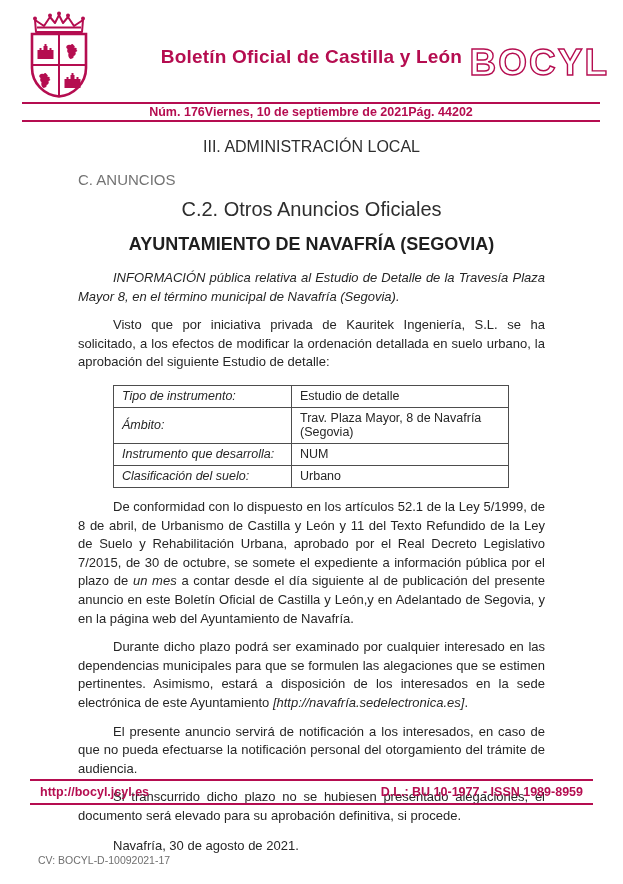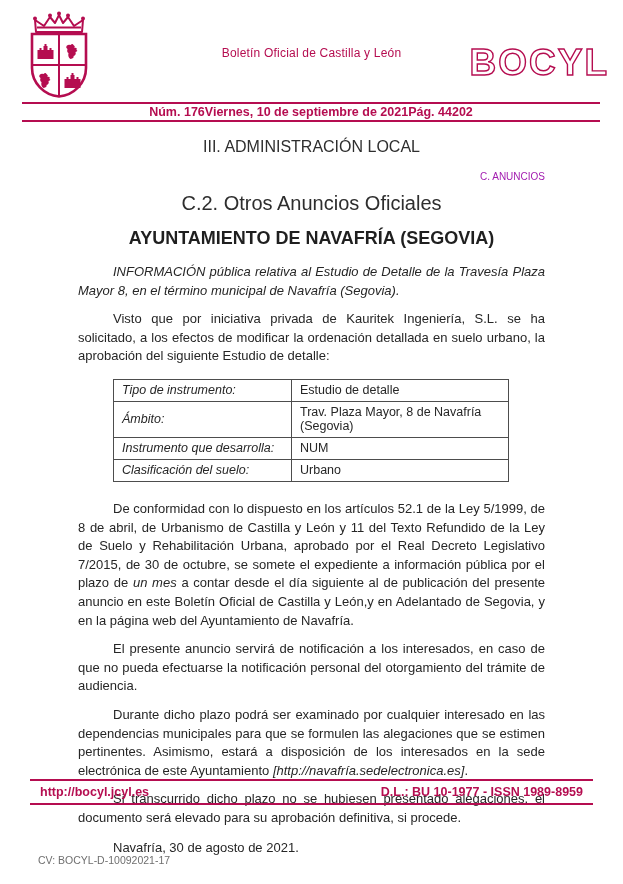--- a/index.html
+++ b/index.html
@@ -6,51 +6,51 @@
   * { box-sizing:border-box; margin:0; padding:0; }
   html,body { background:#fff; }
   .page {
     position:relative; width:623px; height:884px; background:#fff;
     font-family:"Liberation Sans", sans-serif; color:var(--ink); overflow:hidden;
   }
   
   .coat { position:absolute; left:20px; top:11px; }
   .masthead-title {
     position:absolute; left:0; right:0; top:46px; text-align:center;
-    font-size:12px; font-weight:400; color:var(--accent); letter-spacing:.2px;
+    font-size:19px; font-weight:700; color:var(--accent); letter-spacing:.2px;
   }
   .bocyl {
     position:absolute; right:14px; top:42px;
     font-size:37px; font-weight:700; letter-spacing:2px; color:var(--accent);
   }
   @supports (-webkit-text-stroke: 1px red) {
     .bocyl { color:#fff; -webkit-text-stroke:1.4px var(--accent); }
   }
   .issue-bar {
     position:absolute; top:102px; left:22px; right:23px; height:20px;
     border-top:2px solid var(--accent); border-bottom:2px solid var(--accent);
     display:flex; justify-content:center; align-items:center;
     padding:8px 14px; font-size:12.5px; font-weight:700; color:var(--accent);
   }
   
   .content { position:absolute; top:130px; left:78px; right:78px; }
   .h-section { margin-top:8px;  text-align:center; font-size:16px;   font-weight:400; color:#2e2e2e; }
-  .h-sub     { margin-top:15px; text-align:right; font-size:10px;   font-weight:400; color:#a21caf; }
+  .h-sub     { margin-top:15px; text-align:left; font-size:15px;   font-weight:400; color:#737373; }
   .h-cat     { margin-top:10px; text-align:center; font-size:20px;   font-weight:400; color:#2e2e2e; }
   .h-entity  { margin-top:13px; text-align:center; font-size:18px;   font-weight:700; color:#1f1f1f; }
   .paras { display:block; }
   .paras .para {
     margin-top:10px; font-size:13px; line-height:18.6px;
     text-align:justify; text-indent:35px; color:var(--ink);
   }
   #intro-paragraphs { margin-top:14px; }
   #intro-paragraphs .para:first-child em,
   .para em { font-style:italic; }
   table.inst {
-    margin:13px 0 18px 35px; border-collapse:collapse; width:396px;
+    margin:13px 0 10px 35px; border-collapse:collapse; width:396px;
   }
   table.inst td {
     border:1px solid #4d4d4d; font-size:12.5px; color:var(--ink);
     padding:3.5px 8px; vertical-align:middle;
   }
   table.inst td.t-label { width:178px; font-style:italic; }
   .date-line { margin-top:13px; font-size:13px; text-indent:35px; }
   
   .footer-bar {
     position:absolute; top:779px; left:30px; right:30px; height:26px;
@@ -129,22 +129,22 @@
           </tr>
           <tr>
             <td class="t-label">Clasificación del suelo:</td>
             <td class="t-value">Urbano</td>
           </tr>
         </tbody>
     </table>
 
     <div class="paras" id="main-paragraphs">
         <p class="para"><span>De conformidad con lo dispuesto en los artículos 52.1 de la Ley 5/1999, de 8 de abril, de Urbanismo de Castilla y León y 11 del Texto Refundido de la Ley de Suelo y Rehabilitación Urbana, aprobado por el Real Decreto Legislativo 7/2015, de 30 de octubre, se somete el expediente a información pública por el plazo de </span><em>un mes</em><span> a contar desde el día siguiente al de publicación del presente anuncio en este Boletín Oficial de Castilla y León,y en Adelantado de Segovia, y en la página web del Ayuntamiento de Navafría.</span></p>
+        <p class="para"><span>Durante dicho plazo podrá ser examinado por cualquier interesado en las dependencias municipales para que se formulen las alegaciones que se estimen pertinentes. Asimismo, estará a disposición de los interesados en la sede electrónica de este Ayuntamiento </span><em>[http://navafría.sedelectronica.es]</em><span>.</span></p>
         <p class="para"><span>El presente anuncio servirá de notificación a los interesados, en caso de que no pueda efectuarse la notificación personal del otorgamiento del trámite de audiencia.</span></p>
-        <p class="para"><span>Durante dicho plazo podrá ser examinado por cualquier interesado en las dependencias municipales para que se formulen las alegaciones que se estimen pertinentes. Asimismo, estará a disposición de los interesados en la sede electrónica de este Ayuntamiento </span><em>[http://navafría.sedelectronica.es]</em><span>.</span></p>
         <p class="para"><span>Si transcurrido dicho plazo no se hubiesen presentado alegaciones, el documento será elevado para su aprobación definitiva, si procede.</span></p>
       </div>
 
     <p class="date-line">Navafría, 30 de agosto de 2021.</p>
 
   </div>
 
   <div class="footer-bar">
     <span class="site">http://bocyl.jcyl.es</span>
     <span>D.L.: BU 10-1977 - ISSN 1989-8959</span>

